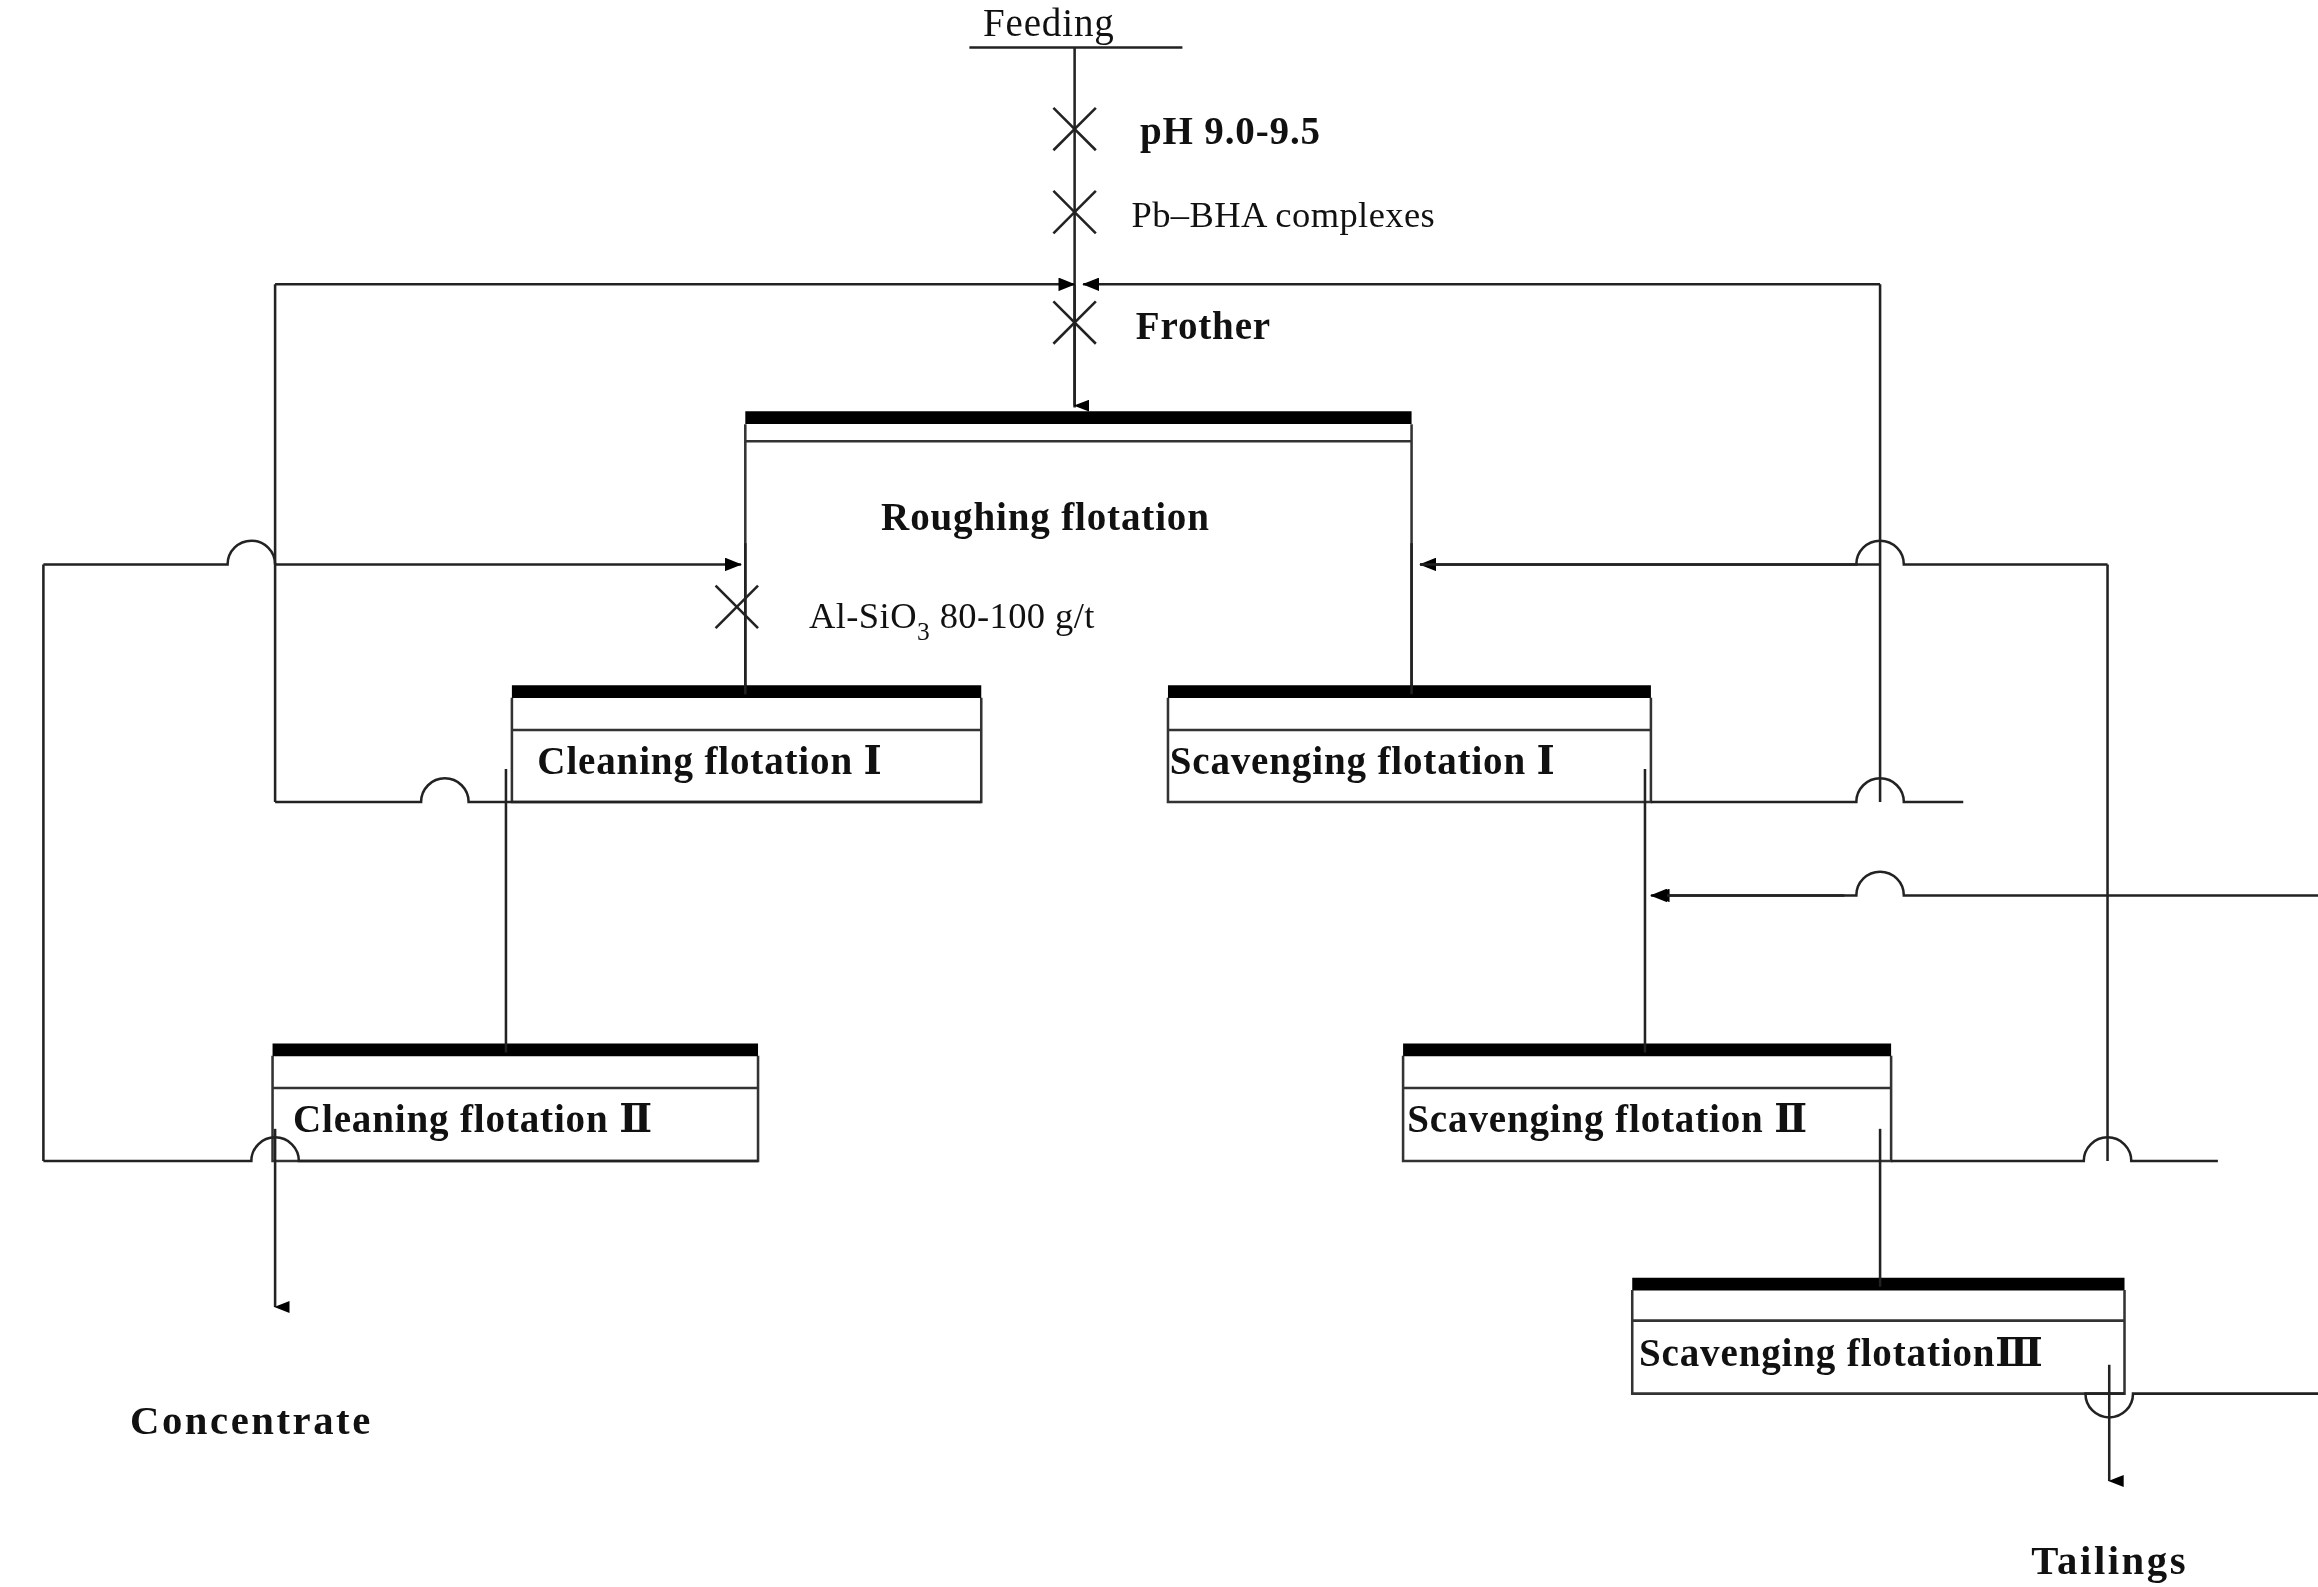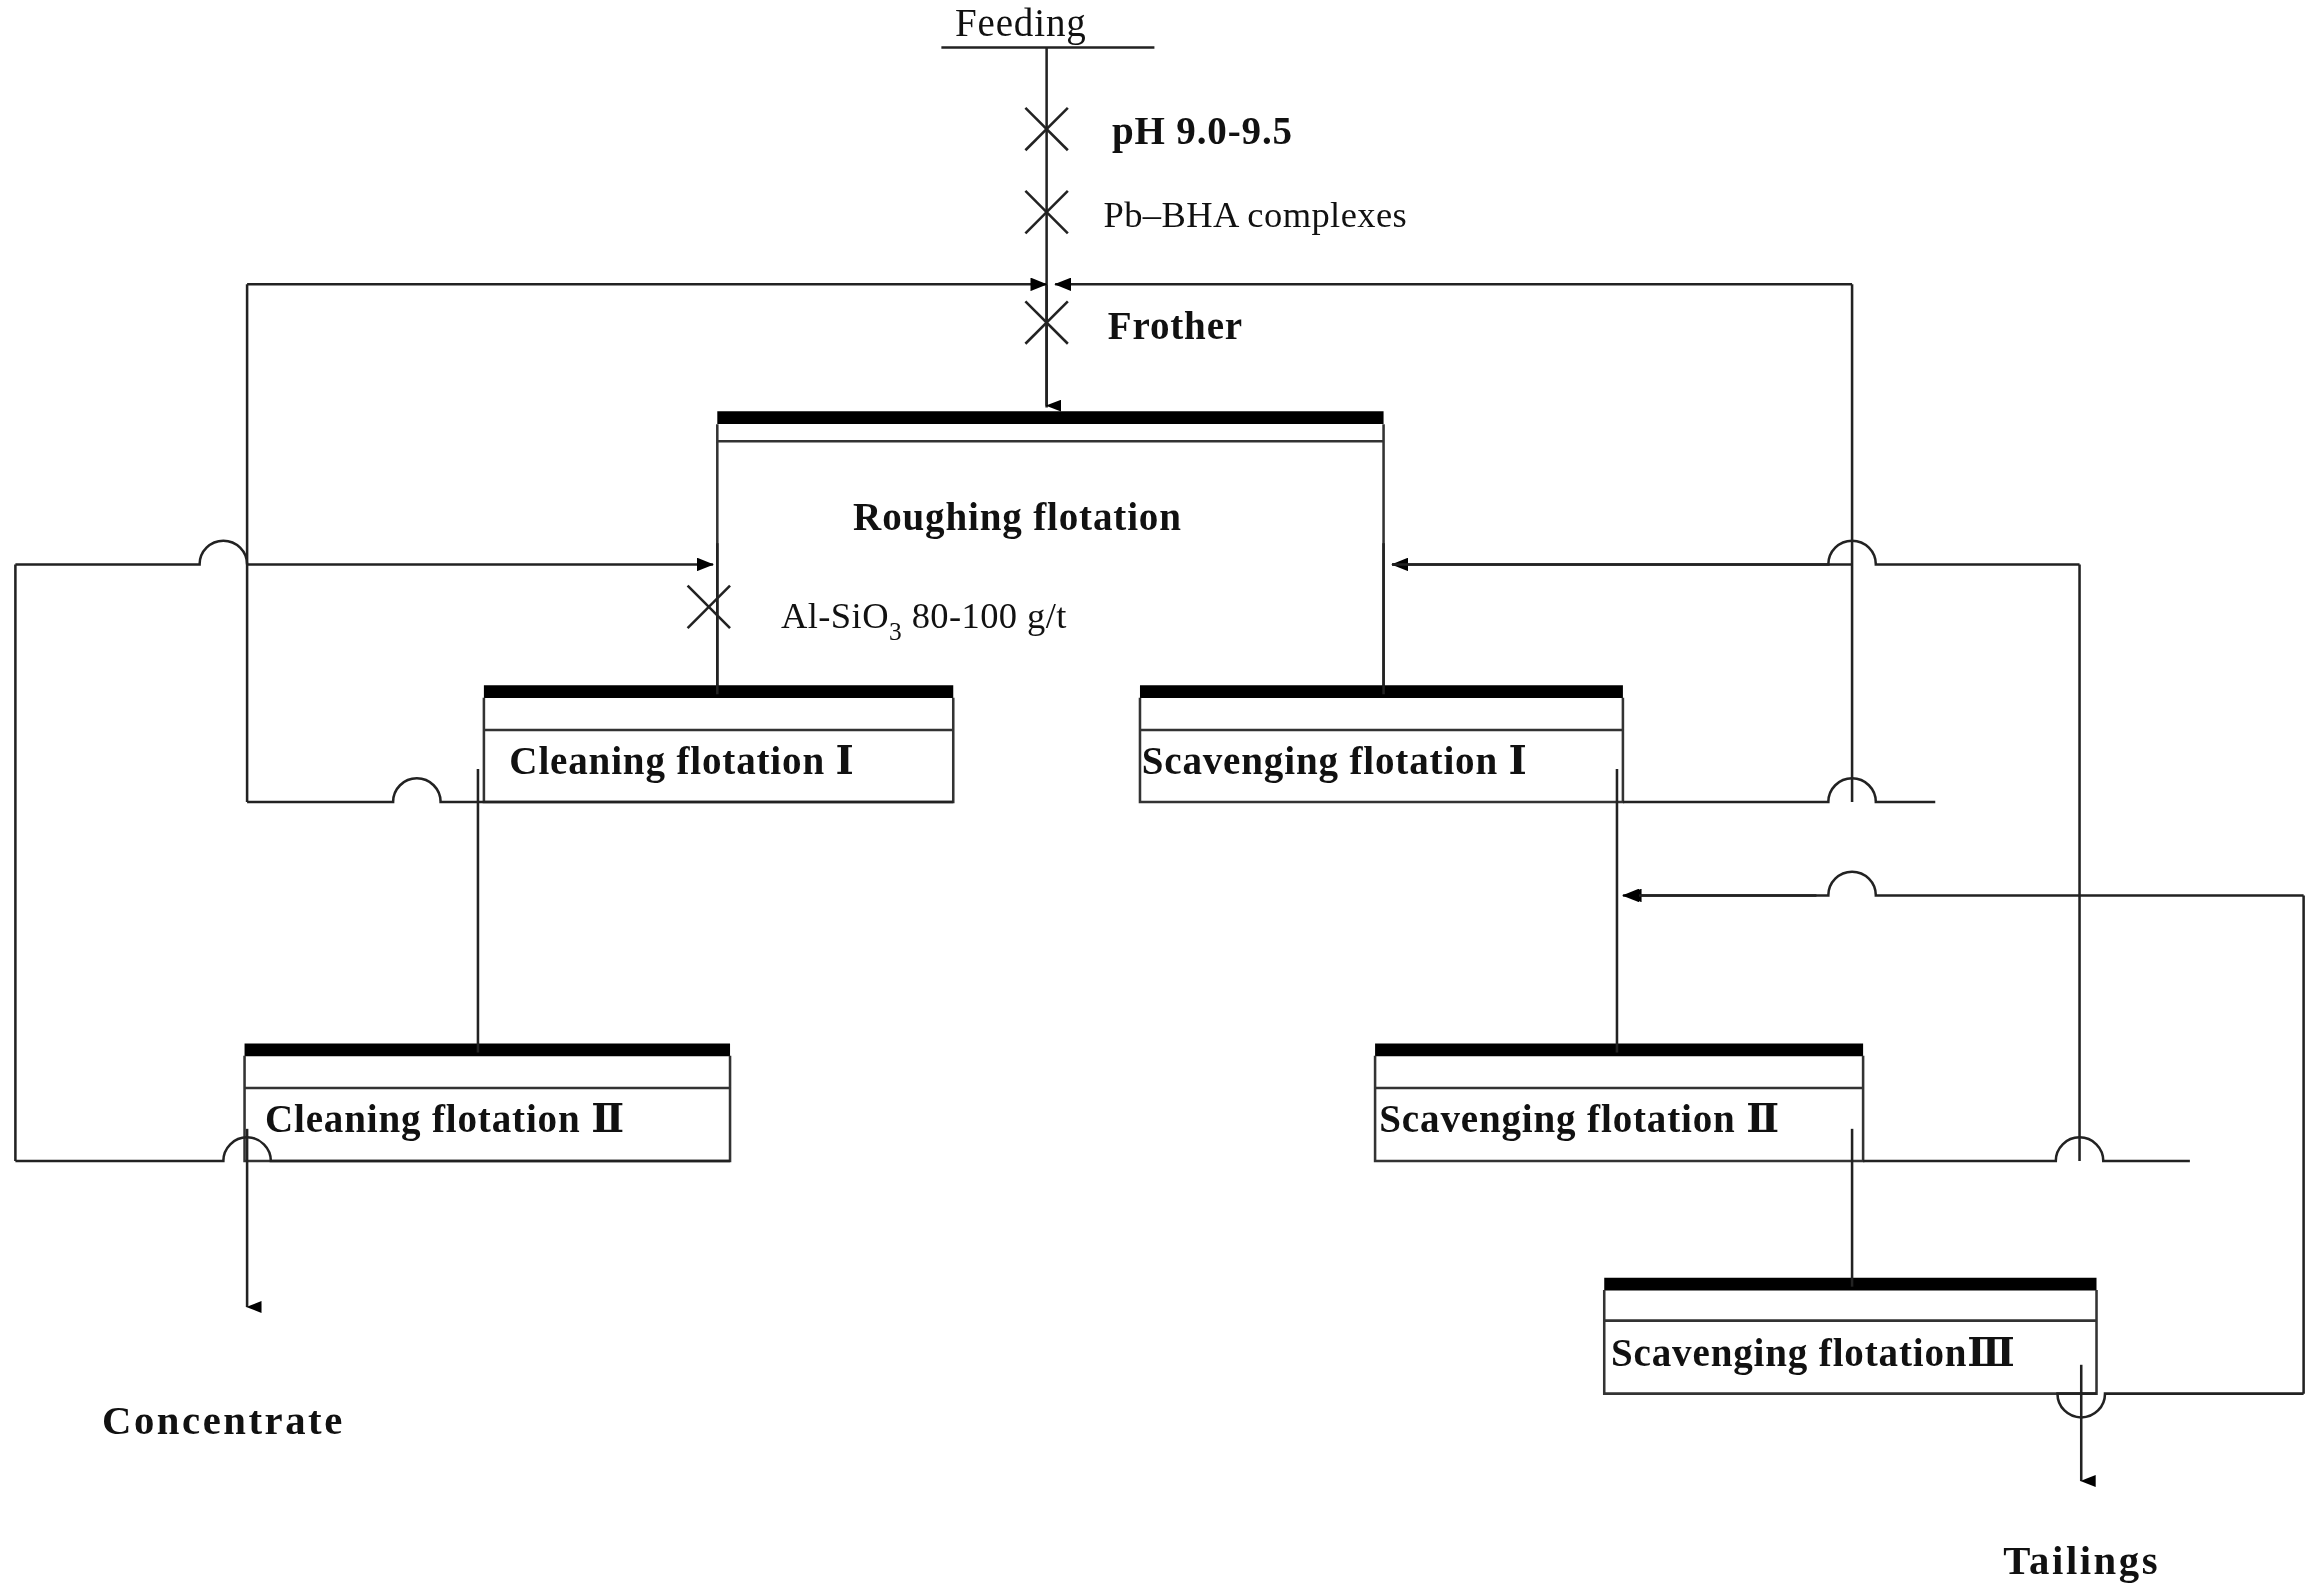--- a/index.html
+++ b/index.html
@@ -2,21 +2,21 @@
 <html style="font-size:13.6px"><head>
 <meta charset="utf-8">
 <title>Flotation Flowsheet</title>
 <style>
   html,body{margin:0;padding:0;background:#ffffff;}
   body{
     width:2319px;height:1588px;
     font-family:"Liberation Serif","DejaVu Serif",serif;
     overflow:hidden;
   }
-  #diagram-root{position:relative;width:1926px;height:1588px;}
+  #diagram-root{position:relative;width:1926px;height:1588px;margin-left:28px;}
   svg#flowsheet{position:absolute;top:0;left:0;width:2319px;height:1588px;}
 
   text.lbl{fill:#111111;font-family:"Liberation Serif","DejaVu Serif",serif;}
   text.unit{font-weight:bold;font-size:46px;letter-spacing:1px;}
   text.reagent-bold{font-weight:bold;font-size:46px;letter-spacing:1px;}
   text.reagent-reg{font-weight:normal;font-size:43px;letter-spacing:0.5px;}
   text.feeding{font-weight:normal;font-size:46px;letter-spacing:1px;}
   text.terminal{font-weight:bold;font-size:48px;letter-spacing:3px;}
   tspan.sub{font-size:30px;}
 

